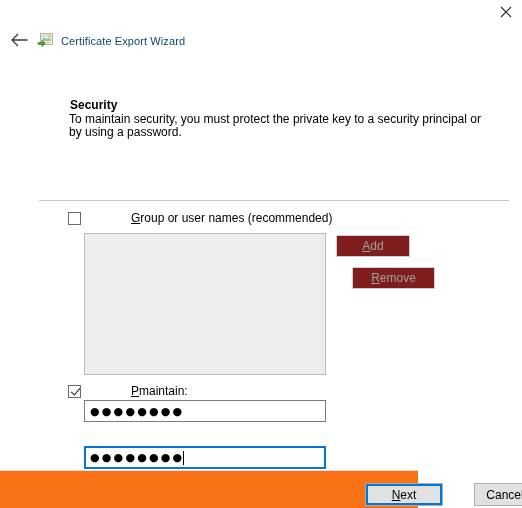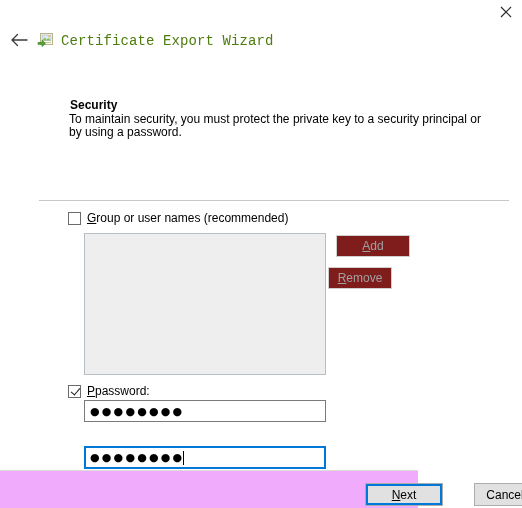--- a/index.html
+++ b/index.html
@@ -57,25 +57,24 @@
   }
   .wiz-icon {
     width: 18px;
     height: 18px;
     margin-left: 2px;
     margin-right: 7px;
     position: relative;
     flex: none;
   }
   .wiz-title {
-    font-size: 14px;
-    color: #4d7c0f;
+    font-size: 11px;
+    color: #0c4a6e;
     letter-spacing: 0.1px;
     white-space: nowrap;
-    font-family: Liberation Mono, monospace;
   }
 
   
   .page {
     position: absolute;
     left: 0;
     top: 60px;
     width: 522px;
     height: 410px;
   }
@@ -103,20 +102,21 @@
     height: 1px;
     background: #c8c8c8;
   }
 
   
   .cb-row {
     position: absolute;
     display: flex;
     align-items: center;
     cursor: default;
+    gap: 44px;
   }
   .cb-row.groups { left: 68px; top: 151px; }
   .cb-row.password { left: 68px; top: 324px; }
 
   .checkbox {
     width: 13px;
     height: 13px;
     border: 1px solid #6b6b6b;
     background: #ffffff;
     box-sizing: border-box;
@@ -170,23 +170,23 @@
   }
   .btn-add {
     position: absolute;
     left: 336px;
     top: 175px;
     width: 74px;
     height: 22px;
   }
   .btn-remove {
     position: absolute;
-    left: 328px;
+    left: 352px;
     top: 207px;
-    width: 64px;
+    width: 83px;
     height: 22px;
   }
 
   
   .field-label {
     position: absolute;
     font-size: 12px;
   }
   .label-confirm { left: 84px; top: 371px; }
 
@@ -257,21 +257,21 @@
     justify-content: center;
   }
 
   
   .footer {
     position: absolute;
     left: 0;
     top: 470px;
     width: 418px;
     height: 38px;
-    background: #f0abfc;
+    background: #f97316;
     border-top: 1px solid #dcdcdc;
     box-sizing: border-box;
   }
   .btn-next {
     position: absolute;
     left: 365px;
     top: 12px;
     width: 78px;
     height: 23px;
     background: #e1e1e1;
@@ -336,21 +336,21 @@
 
   <div class="btn btn-add disabled">
     <span><span class="acc">A</span><span>dd</span></span>
   </div>
   <div class="btn btn-remove disabled">
     <span><span class="acc">R</span><span>emove</span></span>
   </div>
 
   <div class="cb-row password">
     <span class="checkbox checked"></span>
-    <span class="cb-label"><span class="acc">P</span><span>password:</span></span>
+    <span class="cb-label"><span class="acc">P</span><span>maintain:</span></span>
   </div>
 
   <div class="textinput input-password">
     <span class="dots">●●●●●●●●</span>
   </div>
 
   <div class="textinput input-confirm focused">
     <span class="dots">●●●●●●●●</span>
       <span class="caret"></span>
   </div>

